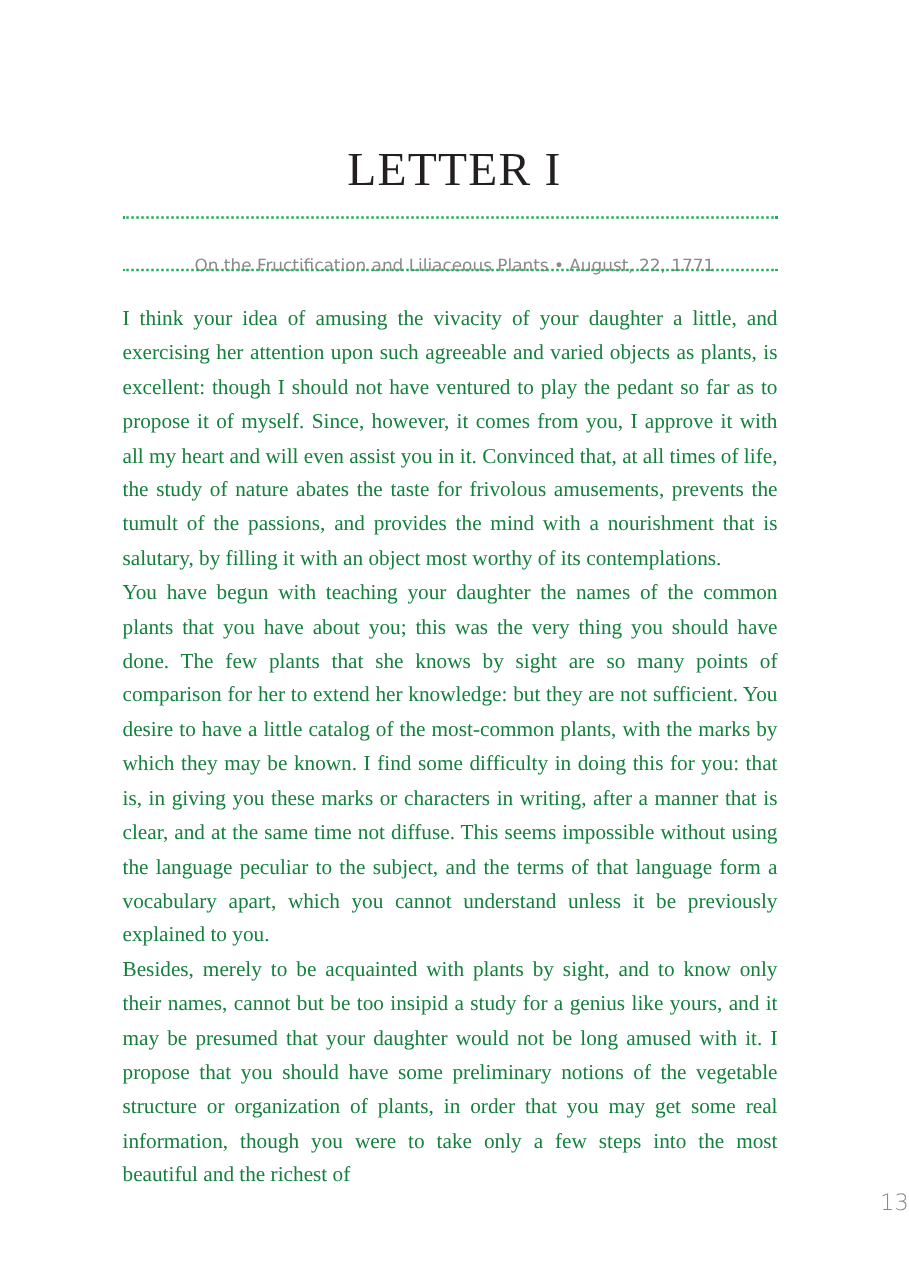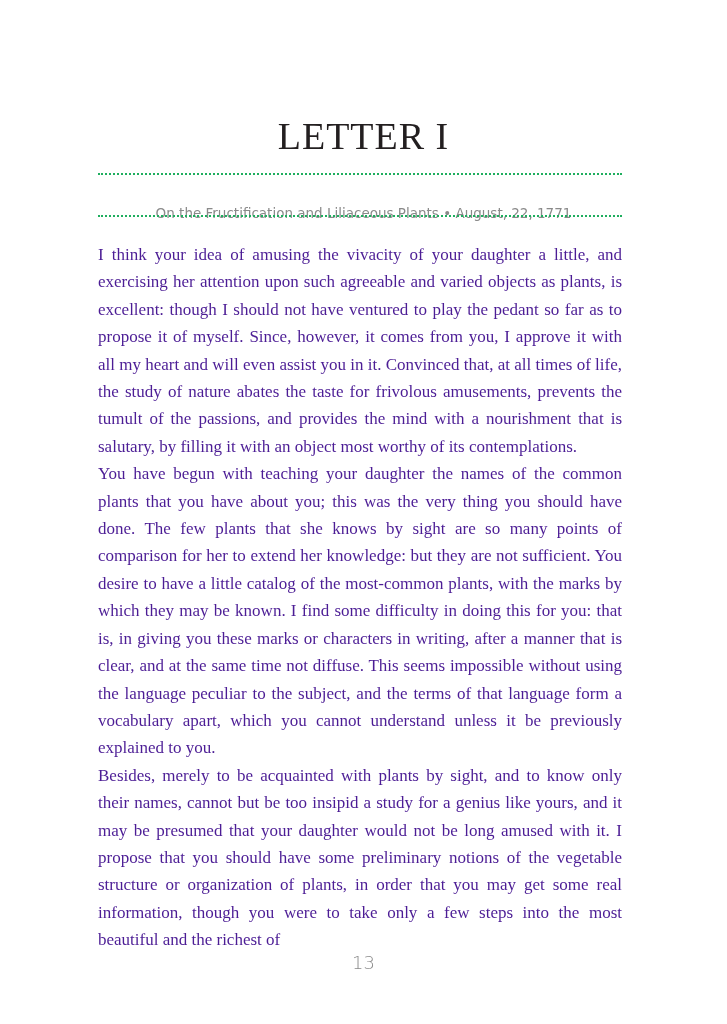--- a/index.html
+++ b/index.html
@@ -56,33 +56,33 @@
       margin-top: 16px;
     }
     .body-text {
       position: absolute;
       left: 98px;
       top: 241px;
       width: 524px;
       font-family: "Liberation Serif", "DejaVu Serif", serif;
       font-size: 17px;
       line-height: 27.4px;
-      color: #4c1d95;
+      color: #15803d;
       text-align: justify;
     }
     .body-text p {
       margin: 0;
       text-align: justify;
     }
     .page-number {
       position: absolute;
       left: 0;
       top: 952px;
       width: 727px;
-      text-align: center;
+      text-align: right;
       font-family: "DejaVu Sans", "Liberation Sans", sans-serif;
       font-size: 18px;
       font-weight: 300;
       color: #8a8a8a;
     }
   </style>
 </head>
 <body>
 
 <div class="page">

